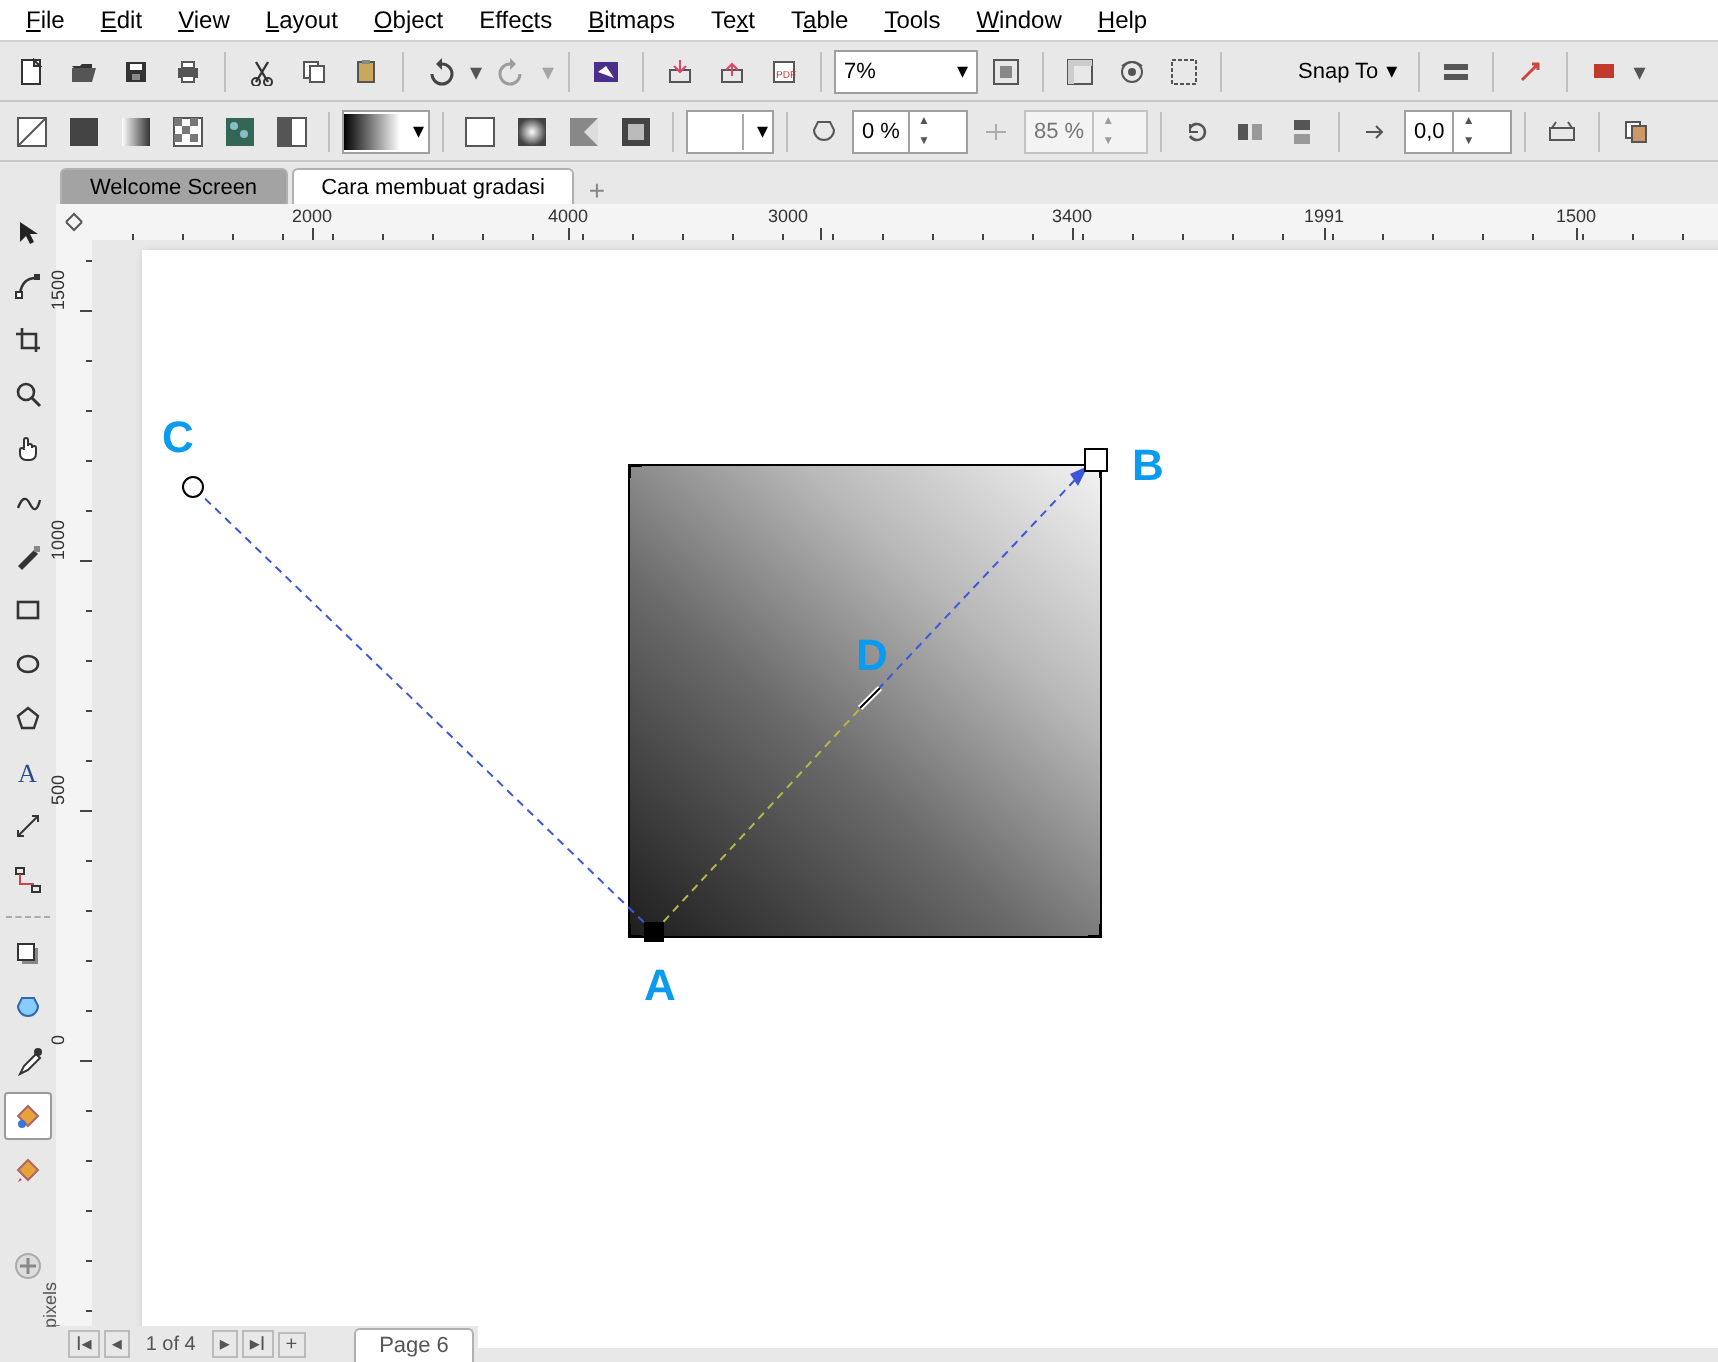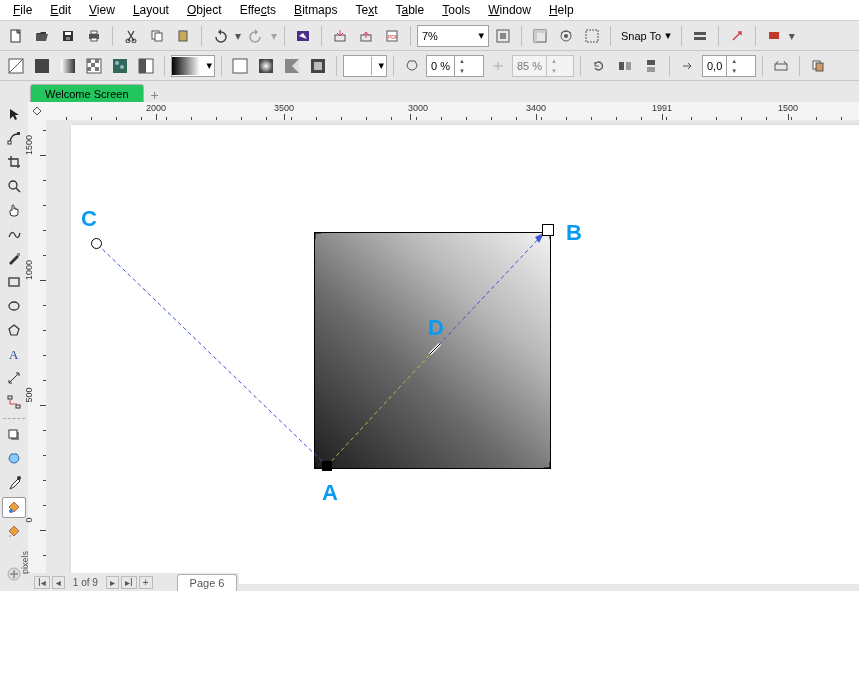--- a/index.html
+++ b/index.html
@@ -1,35 +1,35 @@
 <!DOCTYPE html>
 <html><head>
 <meta charset="utf-8">
 <style>
   html,body{margin:0;padding:0;font-family:"Segoe UI",Tahoma,sans-serif;font-size:12px;color:#000;background:#fff;user-select:none;}
-  .app{width:859px;height:591px;position:relative;background:#e8e8e8;overflow:hidden;}
+  .app{width:859px;height:681px;position:relative;background:#e8e8e8;overflow:hidden;}
   
   .menubar{height:20px;background:#fff;display:flex;align-items:center;padding:0 4px;border-bottom:1px solid #d0d0d0;}
   .menubar span{padding:1px 9px;cursor:default;}
   .menubar span u{text-decoration:underline;}
   
   .toolbar{height:29px;background:#e8e8e8;border-bottom:1px solid #c8c8c8;display:flex;align-items:center;padding:0 4px;gap:2px;}
   .tbtn{width:22px;height:22px;display:flex;align-items:center;justify-content:center;border:1px solid transparent;border-radius:2px;cursor:pointer;}
   .tbtn svg{display:block;}
   .sep{width:1px;height:20px;background:#c0c0c0;margin:0 4px;}
   .combo{height:20px;border:1px solid #a0a0a0;background:#fff;display:flex;align-items:center;padding:0 4px;font-size:11px;}
   .combo .arrow{margin-left:4px;}
   .dk-arrow{width:8px;height:22px;display:flex;align-items:center;justify-content:center;color:#555;}
   .numfld{display:flex;align-items:center;height:20px;border:1px solid #a0a0a0;background:#fff;}
   .numfld span{padding:0 4px;font-size:11px;}
   .numfld .spin{width:14px;height:20px;display:flex;flex-direction:column;border-left:1px solid #a0a0a0;}
   .numfld .spin div{flex:1;display:flex;align-items:center;justify-content:center;font-size:6px;color:#555;}
   
   .tabbar{height:22px;background:#e8e8e8;display:flex;align-items:flex-end;padding-left:30px;border-bottom:1px solid #b8b8b8;}
-  .tab{padding:3px 14px;font-size:11px;border:1px solid #b0b0b0;border-bottom:none;background:#22c55e;margin-right:2px;border-radius:3px 3px 0 0;cursor:pointer;}
+  .tab{padding:3px 14px;font-size:11px;border:1px solid #b0b0b0;border-bottom:none;background:#a3a3a3;margin-right:2px;border-radius:3px 3px 0 0;cursor:pointer;}
   .tab.active{background:#fff;}
   .newtab{width:18px;height:16px;display:flex;align-items:center;justify-content:center;color:#888;font-size:14px;cursor:pointer;}
   
   .body{position:absolute;left:0;right:0;top:102px;bottom:7px;display:flex;}
   .toolbox{width:28px;background:#e8e8e8;display:flex;flex-direction:column;align-items:center;padding-top:2px;gap:3px;}
   .toolbox .tool{width:22px;height:22px;display:flex;align-items:center;justify-content:center;border:1px solid transparent;cursor:pointer;border-radius:2px;}
   .toolbox .tool.active{border-color:#999;background:#fff;}
   .canvas-wrap{flex:1;position:relative;background:#e8e8e8;}
   .ruler-h{position:absolute;left:18px;right:0;top:0;height:18px;background:#f4f4f4;border-bottom:1px solid #999;}
   .ruler-v{position:absolute;left:0;top:18px;bottom:0;width:18px;background:#f4f4f4;border-right:1px solid #999;}
@@ -187,21 +187,21 @@
           <circle cx="7" cy="7" r="2" fill="#555"></circle>
           <path d="M2 4 Q7 0 12 4" fill="none" stroke="#555"></path>
         </svg>
       </div>
     <div class="tbtn">
         <svg width="14" height="14">
           <rect x="1" y="1" width="12" height="12" fill="none" stroke="#555" stroke-dasharray="2 1"></rect>
         </svg>
       </div>
     <div class="sep"></div>
-    <div class="combo" style="border:none;background:transparent;">
+    <div class="combo" style="border:none;background:transparent;margin-left:28px;">
         <span>Snap To</span>
         <span class="arrow"> ▾</span>
       </div>
     <div class="sep"></div>
     <div class="tbtn">
         <svg width="14" height="14">
           <rect x="1" y="3" width="12" height="3" fill="#555"></rect>
           <rect x="1" y="8" width="12" height="3" fill="#555"></rect>
         </svg>
       </div>
@@ -375,20 +375,21 @@
     <div class="tbtn">
         <svg width="14" height="14">
           <rect x="2" y="2" width="7" height="8" fill="#fff" stroke="#555"></rect>
           <rect x="5" y="4" width="7" height="8" fill="#c96" stroke="#555"></rect>
         </svg>
       </div>
   </div>
 
   <div class="tabbar">
     <div class="tab">Welcome Screen</div>
+    <div class="tab active">Cara membuat gradasi</div>
     <div class="newtab">+</div>
   </div>
 
   <div class="body">
 
     <div class="toolbox">
       <div class="tool">
           <svg width="14" height="14">
             <path d="M3 2 L3 12 L6 9 L8 13 L10 12 L8 8 L12 8 Z" fill="#222"></path>
           </svg>
@@ -501,23 +502,23 @@
 
     <div class="canvas-wrap">
       <div class="ruler-corner">
         <svg width="12" height="12">
             <path d="M2 6 L6 2 L10 6 M2 6 L6 10 L10 6" fill="none" stroke="#555"></path>
           </svg>
       </div>
       <div class="ruler-h" id="rulerH">
           <div class="lab" style="left: 110px;">2000</div>
           <div class="tick" style="left: 110px; bottom: 0px; width: 1px; height: 6px;"></div>
-          <div class="lab" style="left: 238px;">3500</div>
+          <div class="lab" style="left: 238px;">4000</div>
           <div class="tick" style="left: 238px; bottom: 0px; width: 1px; height: 6px;"></div>
-          <div class="lab" style="left: 372px;">3000</div>
+          <div class="lab" style="left: 348px;">3000</div>
           <div class="tick" style="left: 364px; bottom: 0px; width: 1px; height: 6px;"></div>
           <div class="lab" style="left: 490px;">3400</div>
           <div class="tick" style="left: 490px; bottom: 0px; width: 1px; height: 6px;"></div>
           <div class="lab" style="left: 616px;">1991</div>
           <div class="tick" style="left: 616px; bottom: 0px; width: 1px; height: 6px;"></div>
           <div class="lab" style="left: 742px;">1500</div>
           <div class="tick" style="left: 742px; bottom: 0px; width: 1px; height: 6px;"></div>
           <div class="tick" style="left: 20px; bottom: 0px; width: 1px; height: 3px;"></div>
           <div class="tick" style="left: 45px; bottom: 0px; width: 1px; height: 3px;"></div>
           <div class="tick" style="left: 70px; bottom: 0px; width: 1px; height: 3px;"></div>
@@ -624,21 +625,21 @@
         <div class="letter lD">D</div>
       </div>
 
       <div style="position:absolute;left:2px;bottom:10px;font-size:9px;color:#555;transform:rotate(-90deg);transform-origin:left bottom;">pixels</div>
     </div>
   </div>
 
   <div style="position:absolute;left:28px;bottom:0;height:18px;background:#e8e8e8;display:flex;align-items:center;font-size:10px;color:#555;gap:2px;padding-left:6px;">
     <span style="padding:0 3px;border:1px solid #bbb;">I◂</span>
     <span style="padding:0 3px;border:1px solid #bbb;">◂</span>
-    <span style="padding:0 6px;">1 of 9</span>
+    <span style="padding:0 6px;">1 of 4</span>
     <span style="padding:0 3px;border:1px solid #bbb;">▸</span>
     <span style="padding:0 3px;border:1px solid #bbb;">▸I</span>
     <span style="padding:0 3px;border:1px solid #bbb;">+</span>
     <span style="width:20px;"></span>
     <span class="tab active" style="padding:2px 12px;">Page 6</span>
   </div>
 
 </div>
 
 </body></html>

